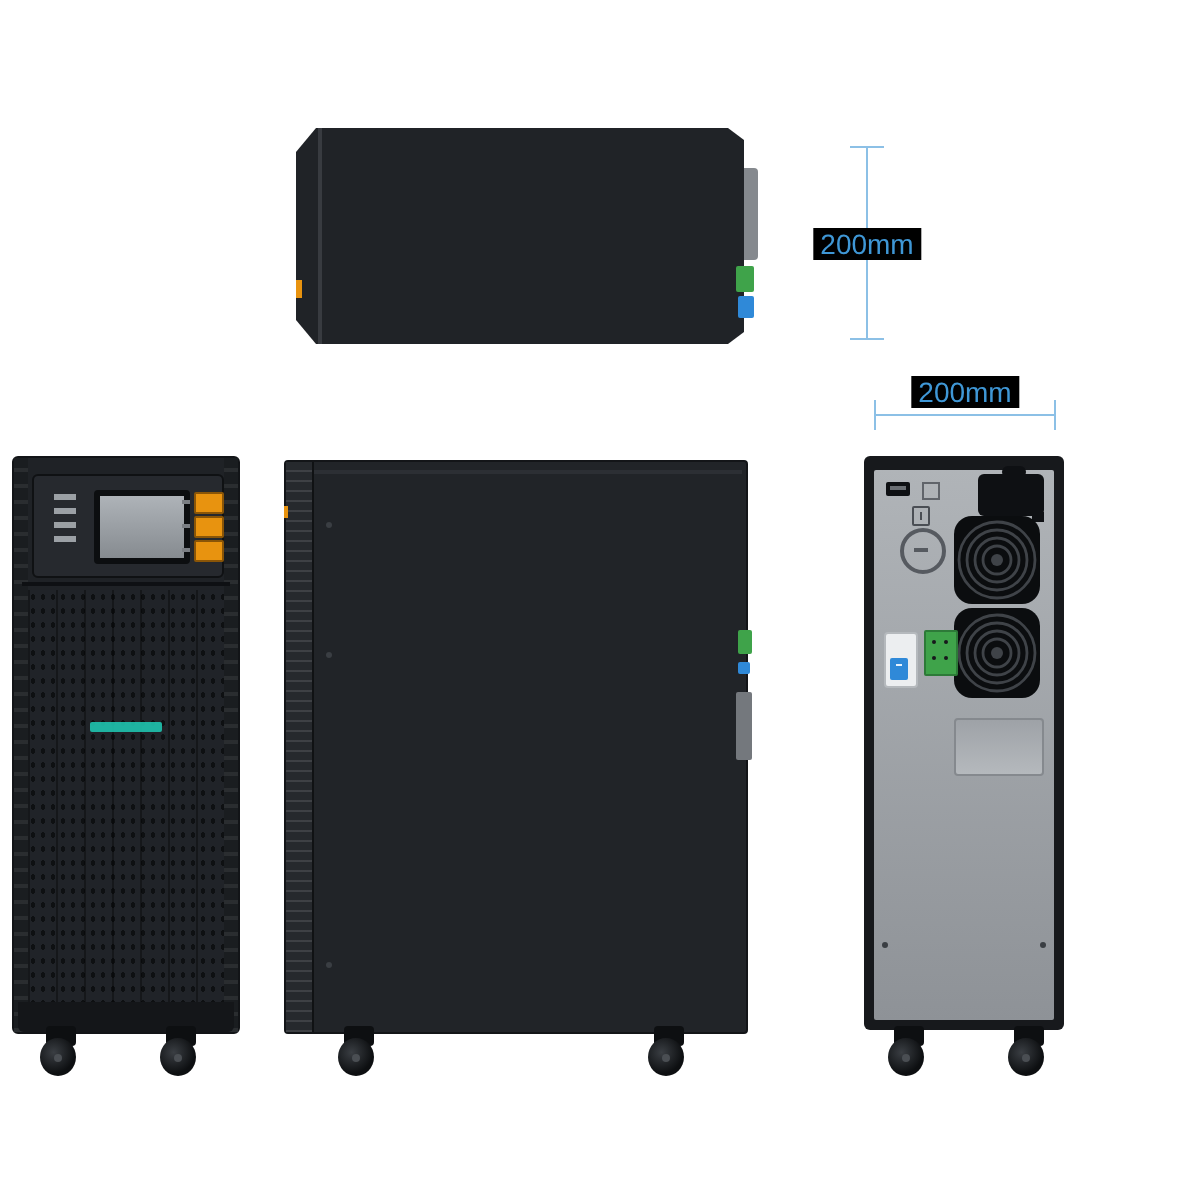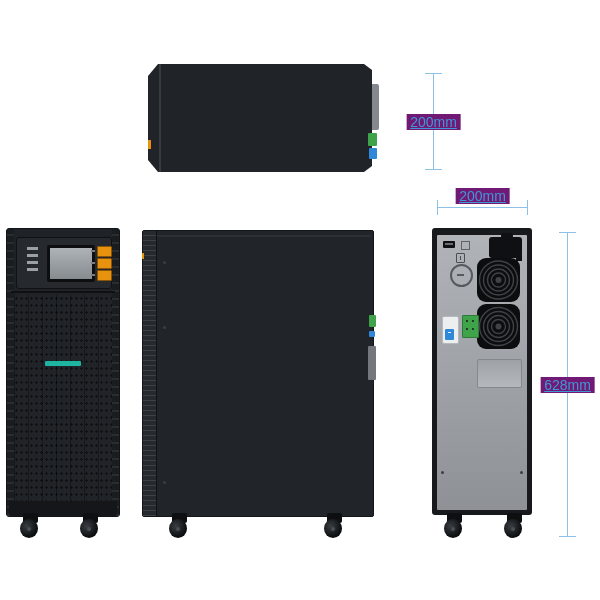--- a/index.html
+++ b/index.html
@@ -5,21 +5,21 @@
   html,body{margin:0;padding:0;background:#ffffff;}
   #scene{position:relative;width:600px;height:600px;background:#ffffff;overflow:hidden;
          font-family:"Liberation Sans","DejaVu Sans",sans-serif;}
 
   
   .dim-line-h{position:absolute;height:1px;background:var(--dimension-line);}
   .dim-line-v{position:absolute;width:1px;background:var(--dimension-line);}
   .dim-tick-v{position:absolute;width:1px;background:var(--dimension-line);}
   .dim-tick-h{position:absolute;height:1px;background:var(--dimension-line);}
   .dim-label{position:absolute;font-size:14px;line-height:1;color:var(--dimension-text);
-             background:#701a75;padding:1px 4px;white-space:nowrap;text-decoration:underline;}
+             background:#000000;padding:1px 4px;white-space:nowrap;}
   .center-x{left:50%;transform:translateX(-50%);}
   .center-xy{left:50%;top:50%;transform:translate(-50%,-50%);}
 
   
   .abs{position:absolute;}
   .caster{position:absolute;width:26px;height:27px;}
   .caster .fork{position:absolute;left:5px;top:0;width:15px;height:10px;background:#0d0f11;border-radius:2px;}
   .caster .wheel{position:absolute;left:2px;top:6px;width:18px;height:19px;border-radius:50%;
                  background:radial-gradient(circle at 38% 38%,#3a3e43,#0d0f11 65%);}
   .caster .hub{position:absolute;left:9px;top:14px;width:4px;height:4px;border-radius:50%;background:#4a4e53;}
@@ -233,20 +233,14 @@
       <div class="wheel"></div>
       <div class="hub"></div>
     </div>
     <div class="caster" style="left:70px;top:285px;">
       <div class="fork"></div>
       <div class="wheel"></div>
       <div class="hub"></div>
     </div>
   </div>
 
-  <div class="abs" id="dim-height" style="left:559px;top:232px;width:17px;height:305px;">
-    <div class="dim-line-v" style="left:8px;top:0;bottom:0;"></div>
-    <div class="dim-tick-h" style="left:0;right:0;top:0;"></div>
-    <div class="dim-tick-h" style="left:0;right:0;bottom:0;"></div>
-    <div class="dim-label center-xy">628mm</div>
-  </div>
 
 </div>
 
 </body></html>

